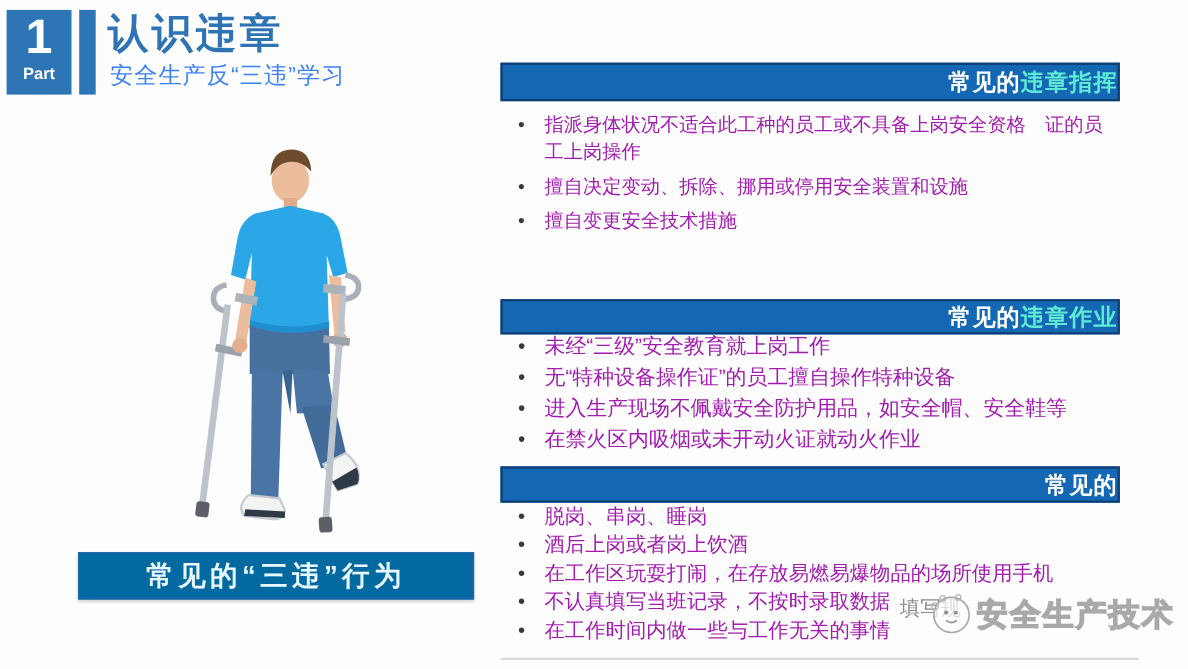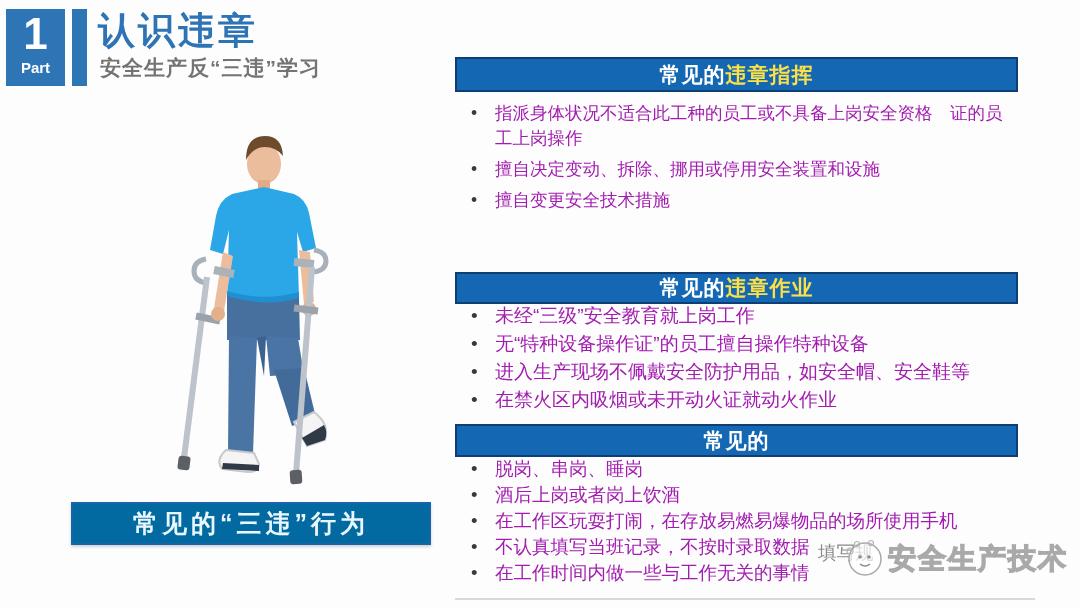--- a/index.html
+++ b/index.html
@@ -19,41 +19,41 @@
   .accent-bar{
     position:absolute; left:72px; top:9px; width:15px; height:77px;
     background:#2e75b6;
   }
   .page-title{
     position:absolute; left:98px; top:6px;
     font-size:37px; font-weight:bold; color:#2e74b5; letter-spacing:3px;
   }
   .page-subtitle{
     position:absolute; left:100px; top:54px;
-    font-size:21px; font-weight:bold; color:#737373; letter-spacing:1px;
+    font-size:21px; font-weight:normal; color:#3b82f6; letter-spacing:1px;
   }
 
   
   .figure{ position:absolute; left:118px; top:112px; width:285px; height:380px; }
   .caption-bar{
     position:absolute; left:71px; top:502px; width:360px; height:43px;
     background:#0369a1; border:2px solid #1565a8;
     display:flex; align-items:center; justify-content:center;
     color:#e9f8ff; font-size:25px; font-weight:bold; letter-spacing:4px;
     box-shadow:0 2px 3px rgba(0,0,0,0.18);
   }
 
   
   .sec-header{
     position:absolute; left:455px; width:563px; height:35px;
     background:#1467b2; border:2px solid #0f3e74;
-    display:flex; align-items:center; justify-content:center;
+    display:flex; align-items:center; justify-content:flex-end;
     font-size:21px; font-weight:bold; color:#fff; letter-spacing:1px;
   }
-  .sec-header .hl{ color:#fde047; }
+  .sec-header .hl{ color:#5eead4; }
   #sec1-header{ top:57px; }
   #sec2-header{ top:272px; height:32px; }
   #sec3-header{ top:424px; height:33px; }
 
   ul.bullets{
     position:absolute; left:462px; width:556px; list-style:none;
   }
   ul.bullets li{
     position:relative; padding-left:33px; color:#a21caf;
   }

